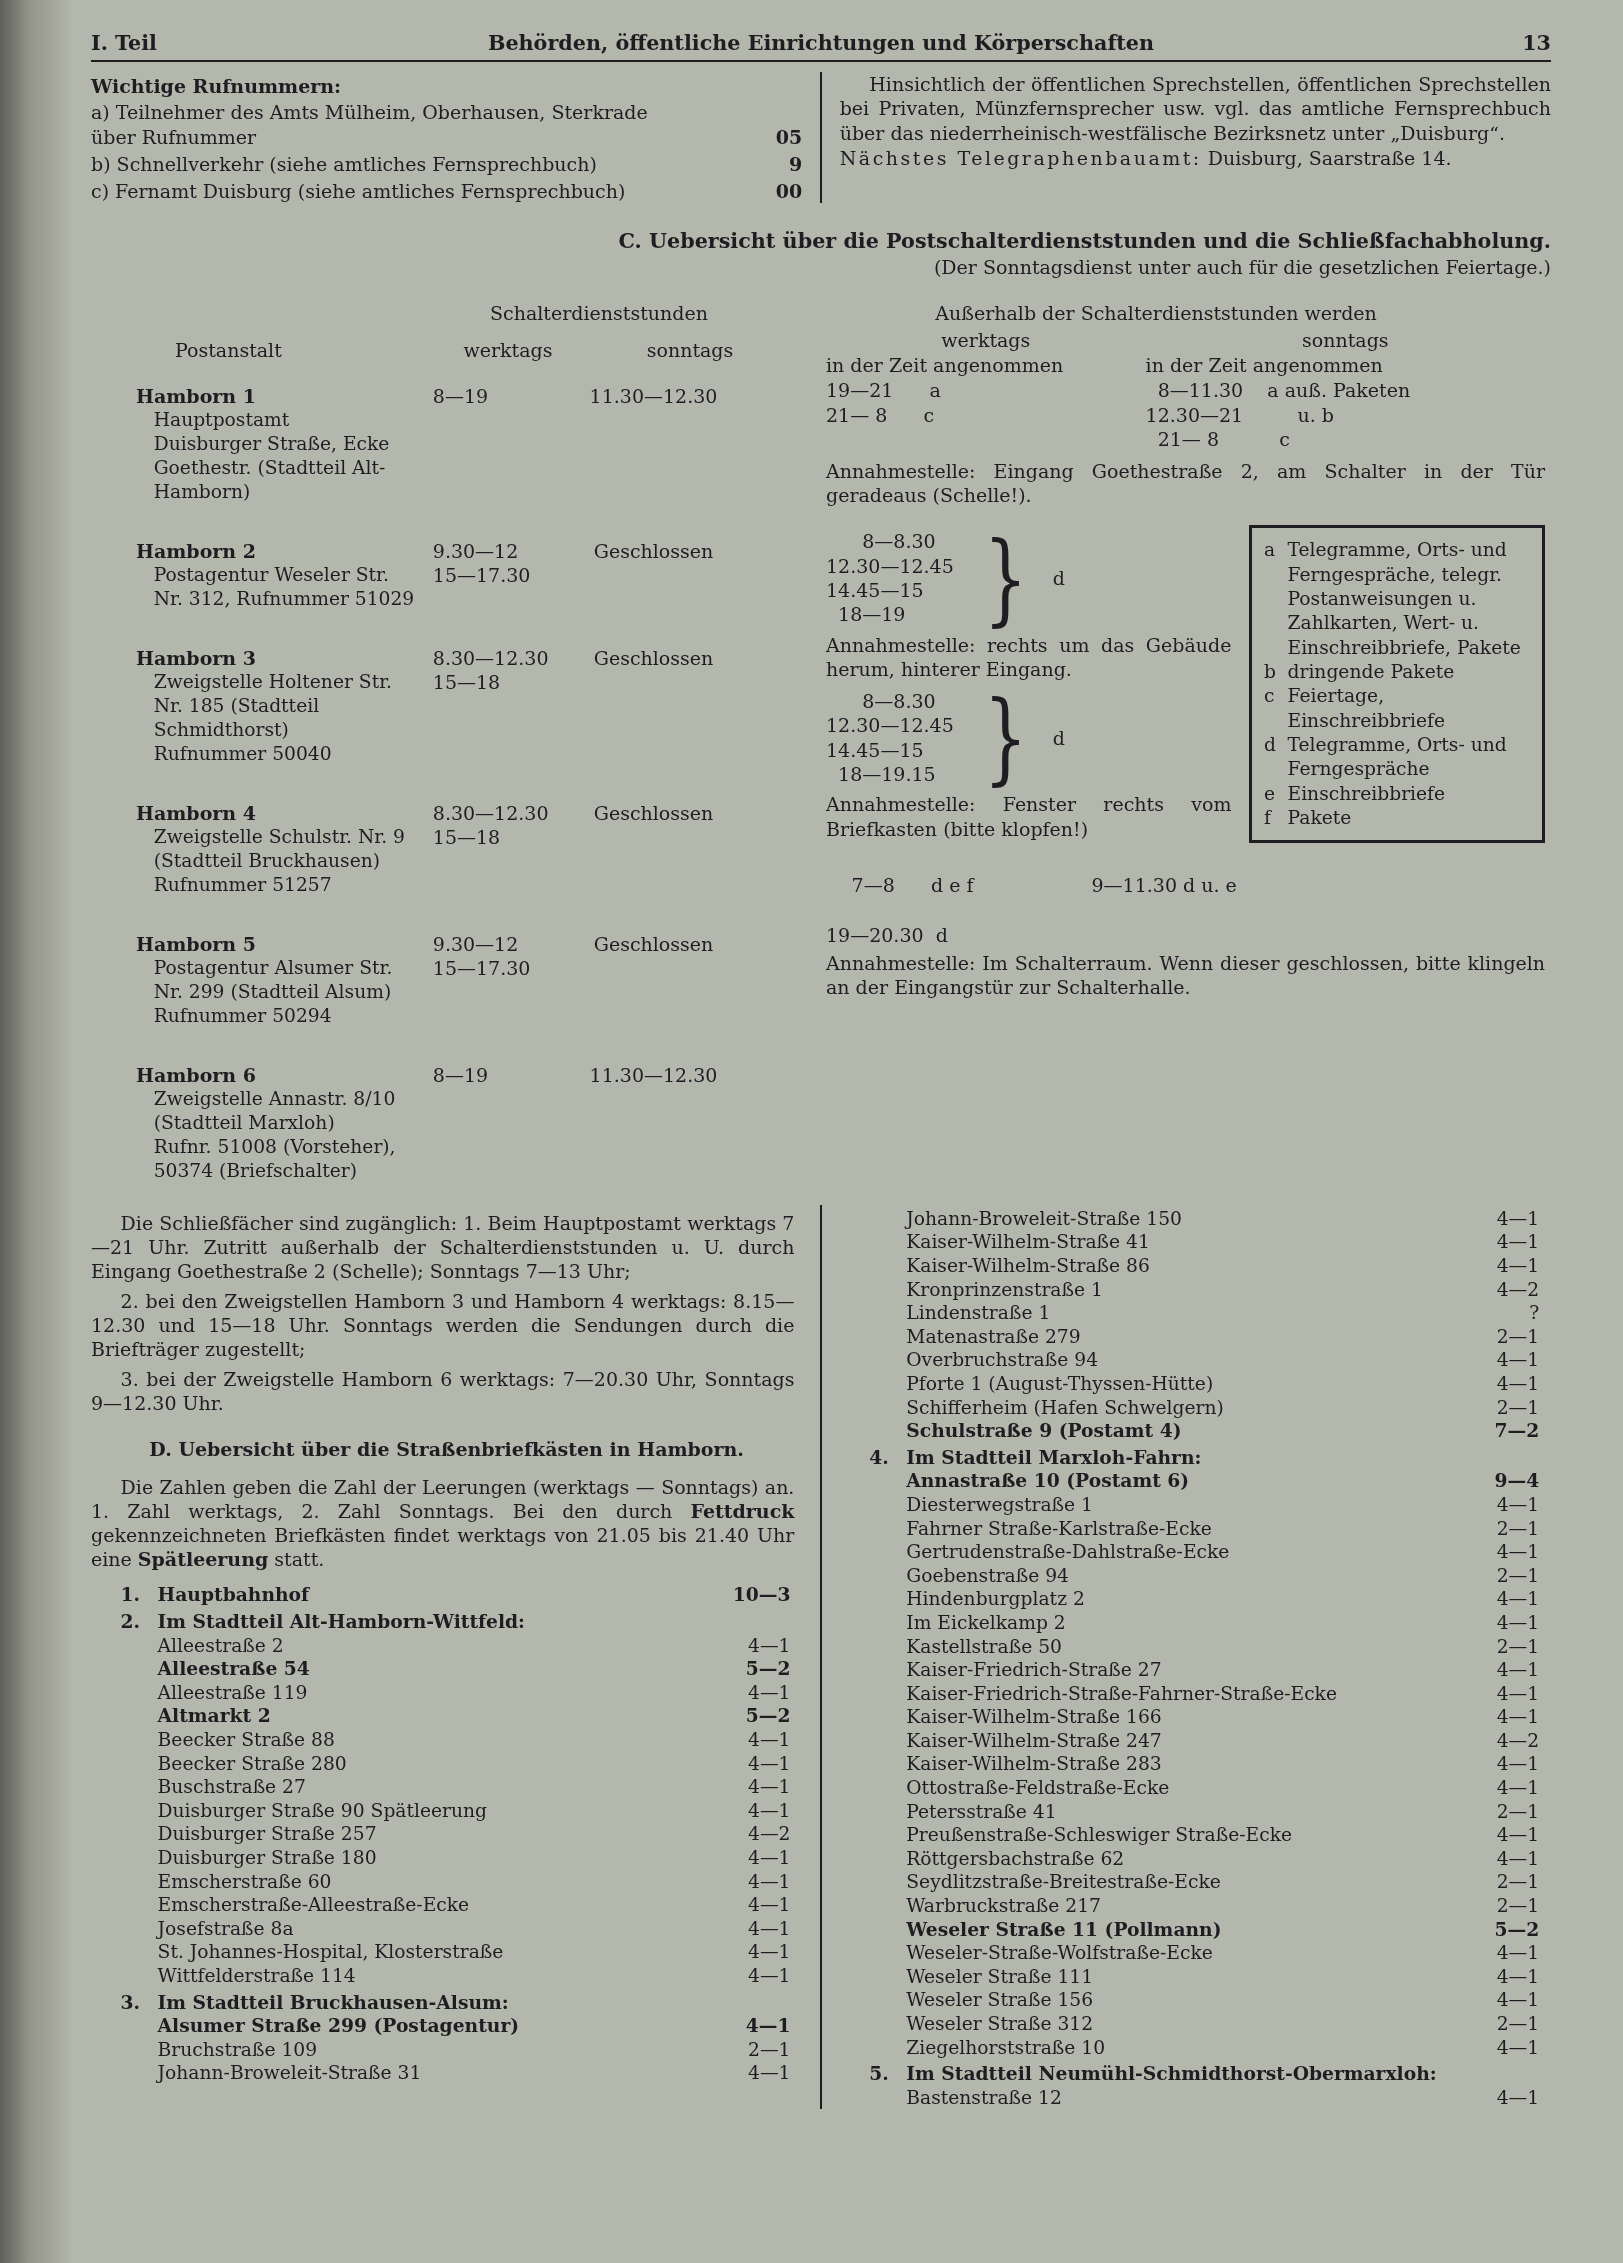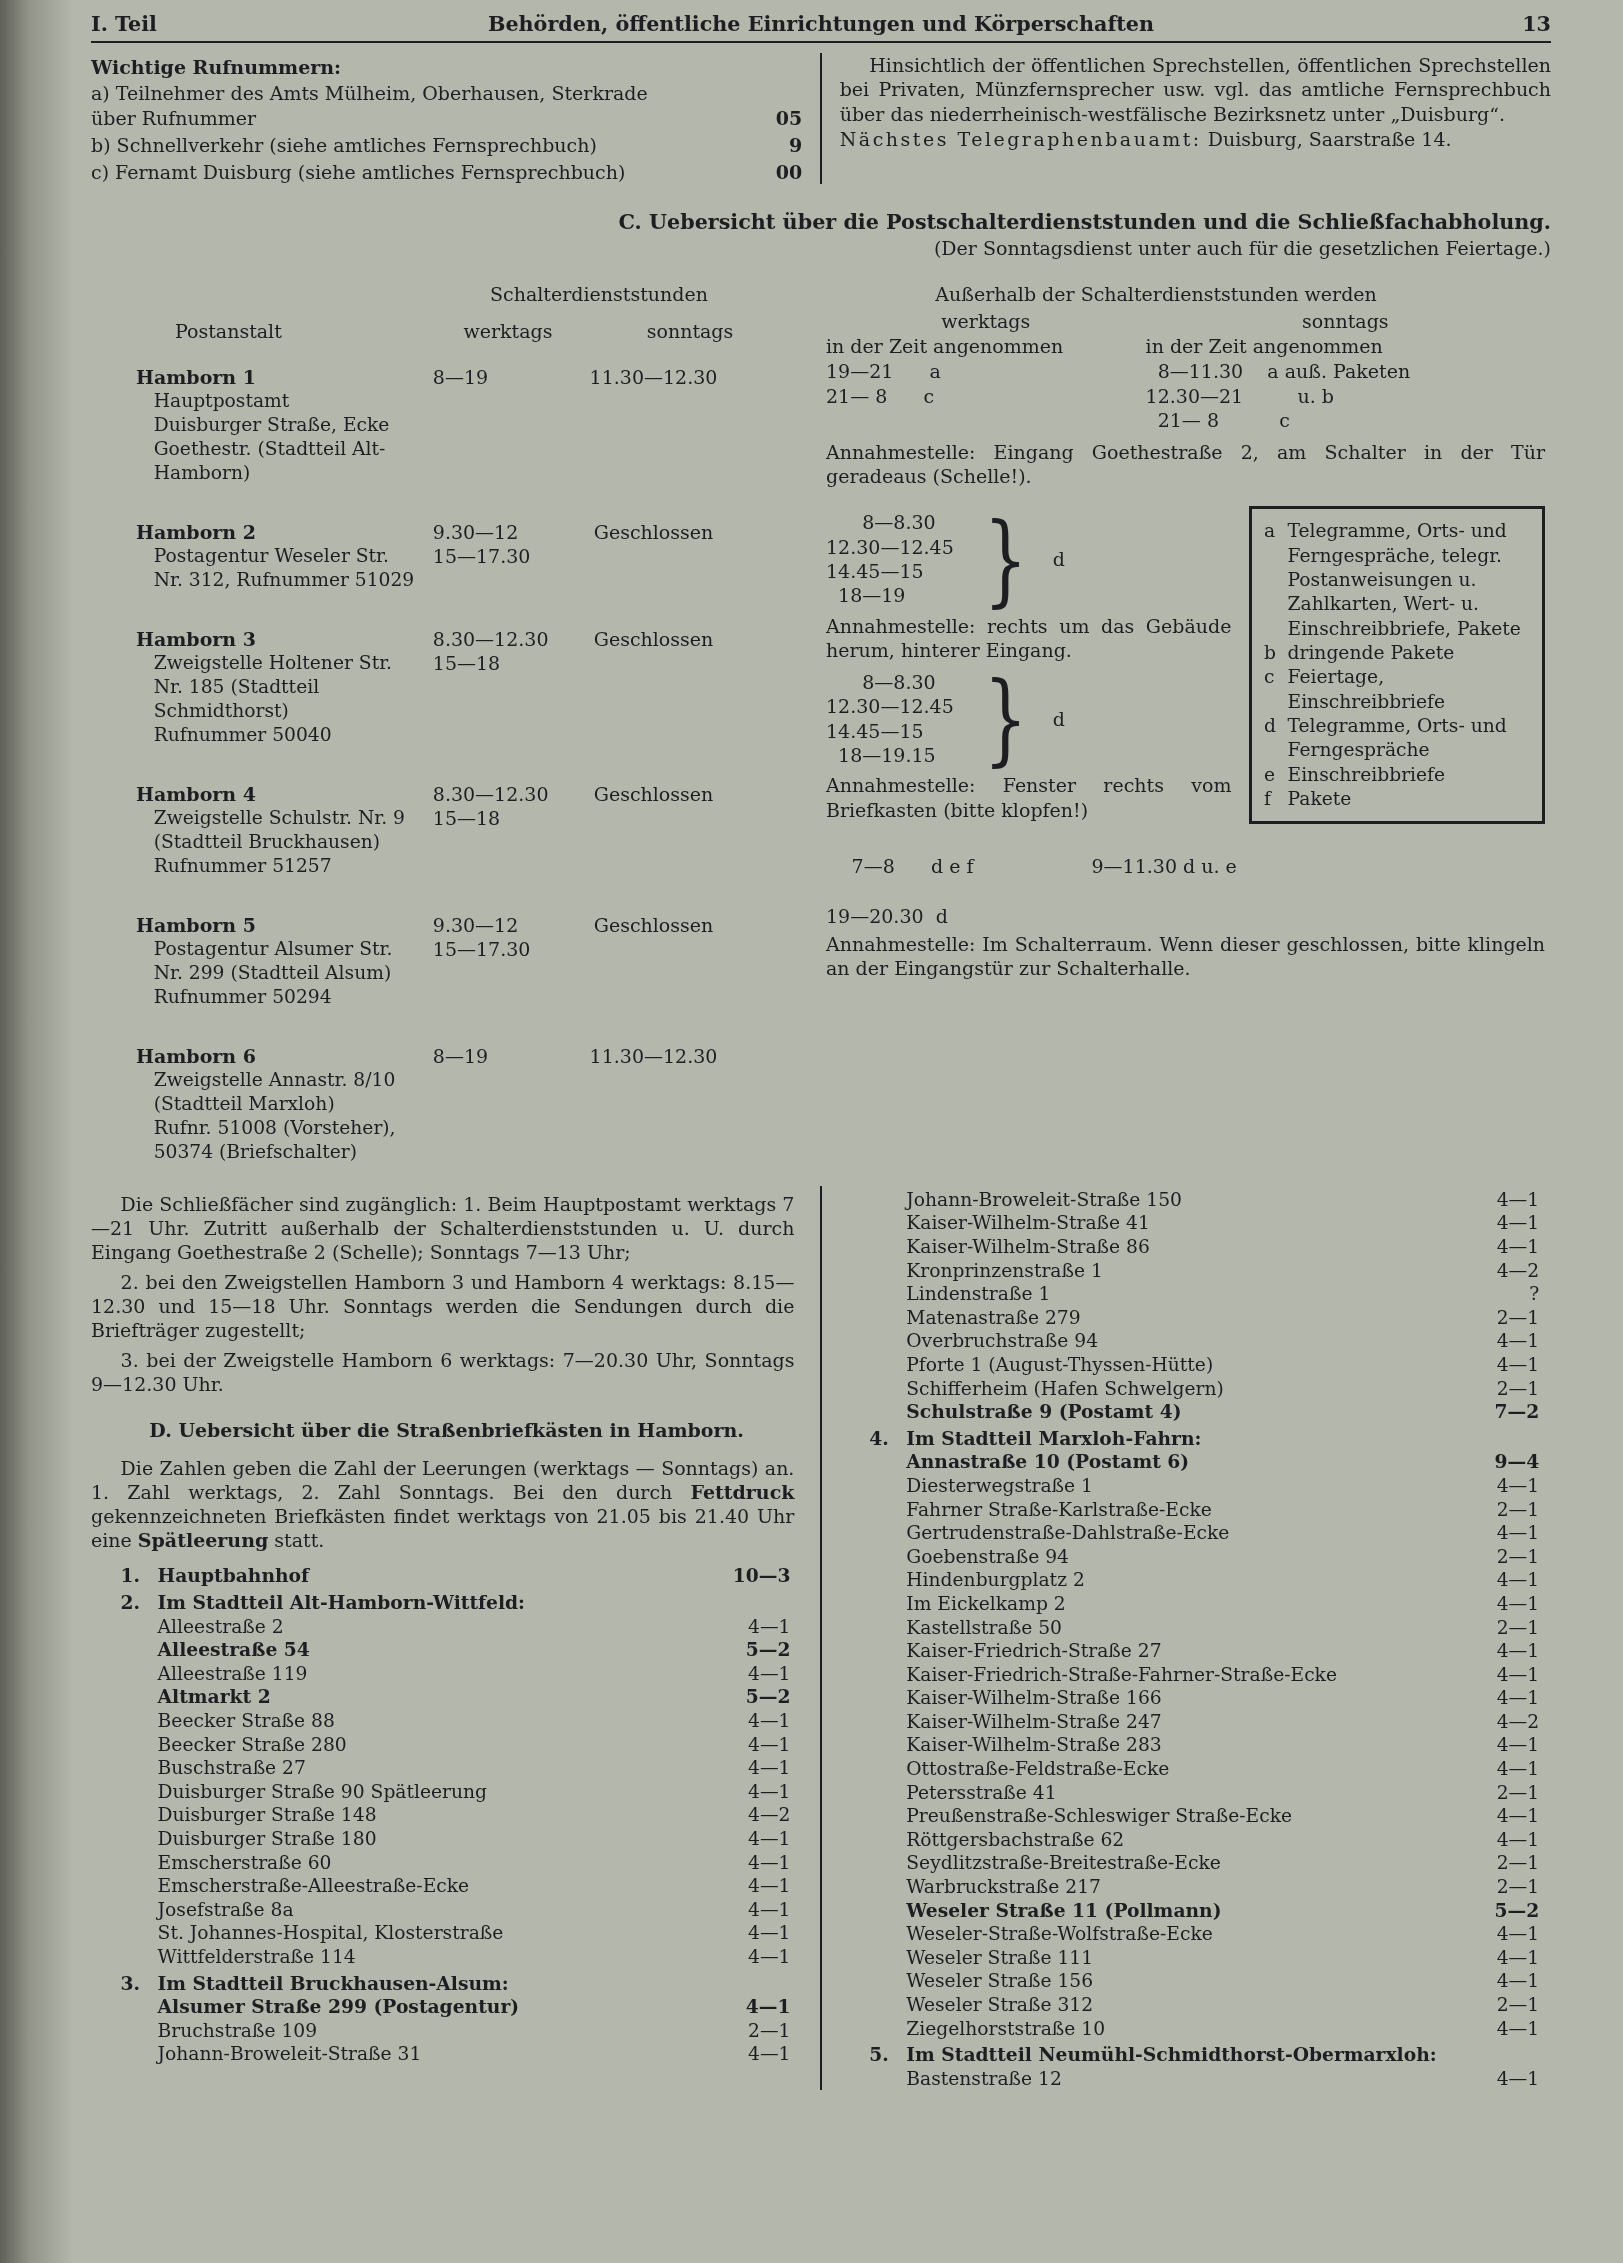--- a/index.html
+++ b/index.html
@@ -10,21 +10,21 @@
     color: #1e1d22;
     font-family: "DejaVu Serif", "Liberation Serif", serif;
     position: relative;
     overflow: hidden;
   }
   .edge {
     position: absolute; left: 0; top: 0; bottom: 0; width: 73px;
     background: linear-gradient(90deg, rgba(25,25,18,.55), rgba(25,25,18,.22) 40%, rgba(25,25,18,0));
     pointer-events: none;
   }
-  .content { position: absolute; left: 91px; top: 12px; width: 1460px; }
+  .content { position: absolute; left: 91px; top: 31px; width: 1460px; }
 
   
   .pagehead { display: flex; align-items: baseline; font-weight: bold; font-size: 20.7px; }
   .ph-left { width: 217px; }
   .ph-center { flex: 1; text-align: center; }
   .ph-right { width: 217px; text-align: right; }
   .rule { height: 2px; background: #1e1d22; margin-top: 4.9px; }
 
   
   .cols { display: grid; grid-template-columns: 1fr 2px 1fr; column-gap: 17.7px; }
@@ -353,21 +353,21 @@
           </div>
           <div class="srow sitem">
             <span class="lbl">Buschstraße 27</span>
             <span class="val">4—1</span>
           </div>
           <div class="srow sitem">
             <span class="lbl">Duisburger Straße 90 Spätleerung</span>
             <span class="val">4—1</span>
           </div>
           <div class="srow sitem">
-            <span class="lbl">Duisburger Straße 148</span>
+            <span class="lbl">Duisburger Straße 257</span>
             <span class="val">4—2</span>
           </div>
           <div class="srow sitem">
             <span class="lbl">Duisburger Straße 180</span>
             <span class="val">4—1</span>
           </div>
           <div class="srow sitem">
             <span class="lbl">Emscherstraße 60</span>
             <span class="val">4—1</span>
           </div>

